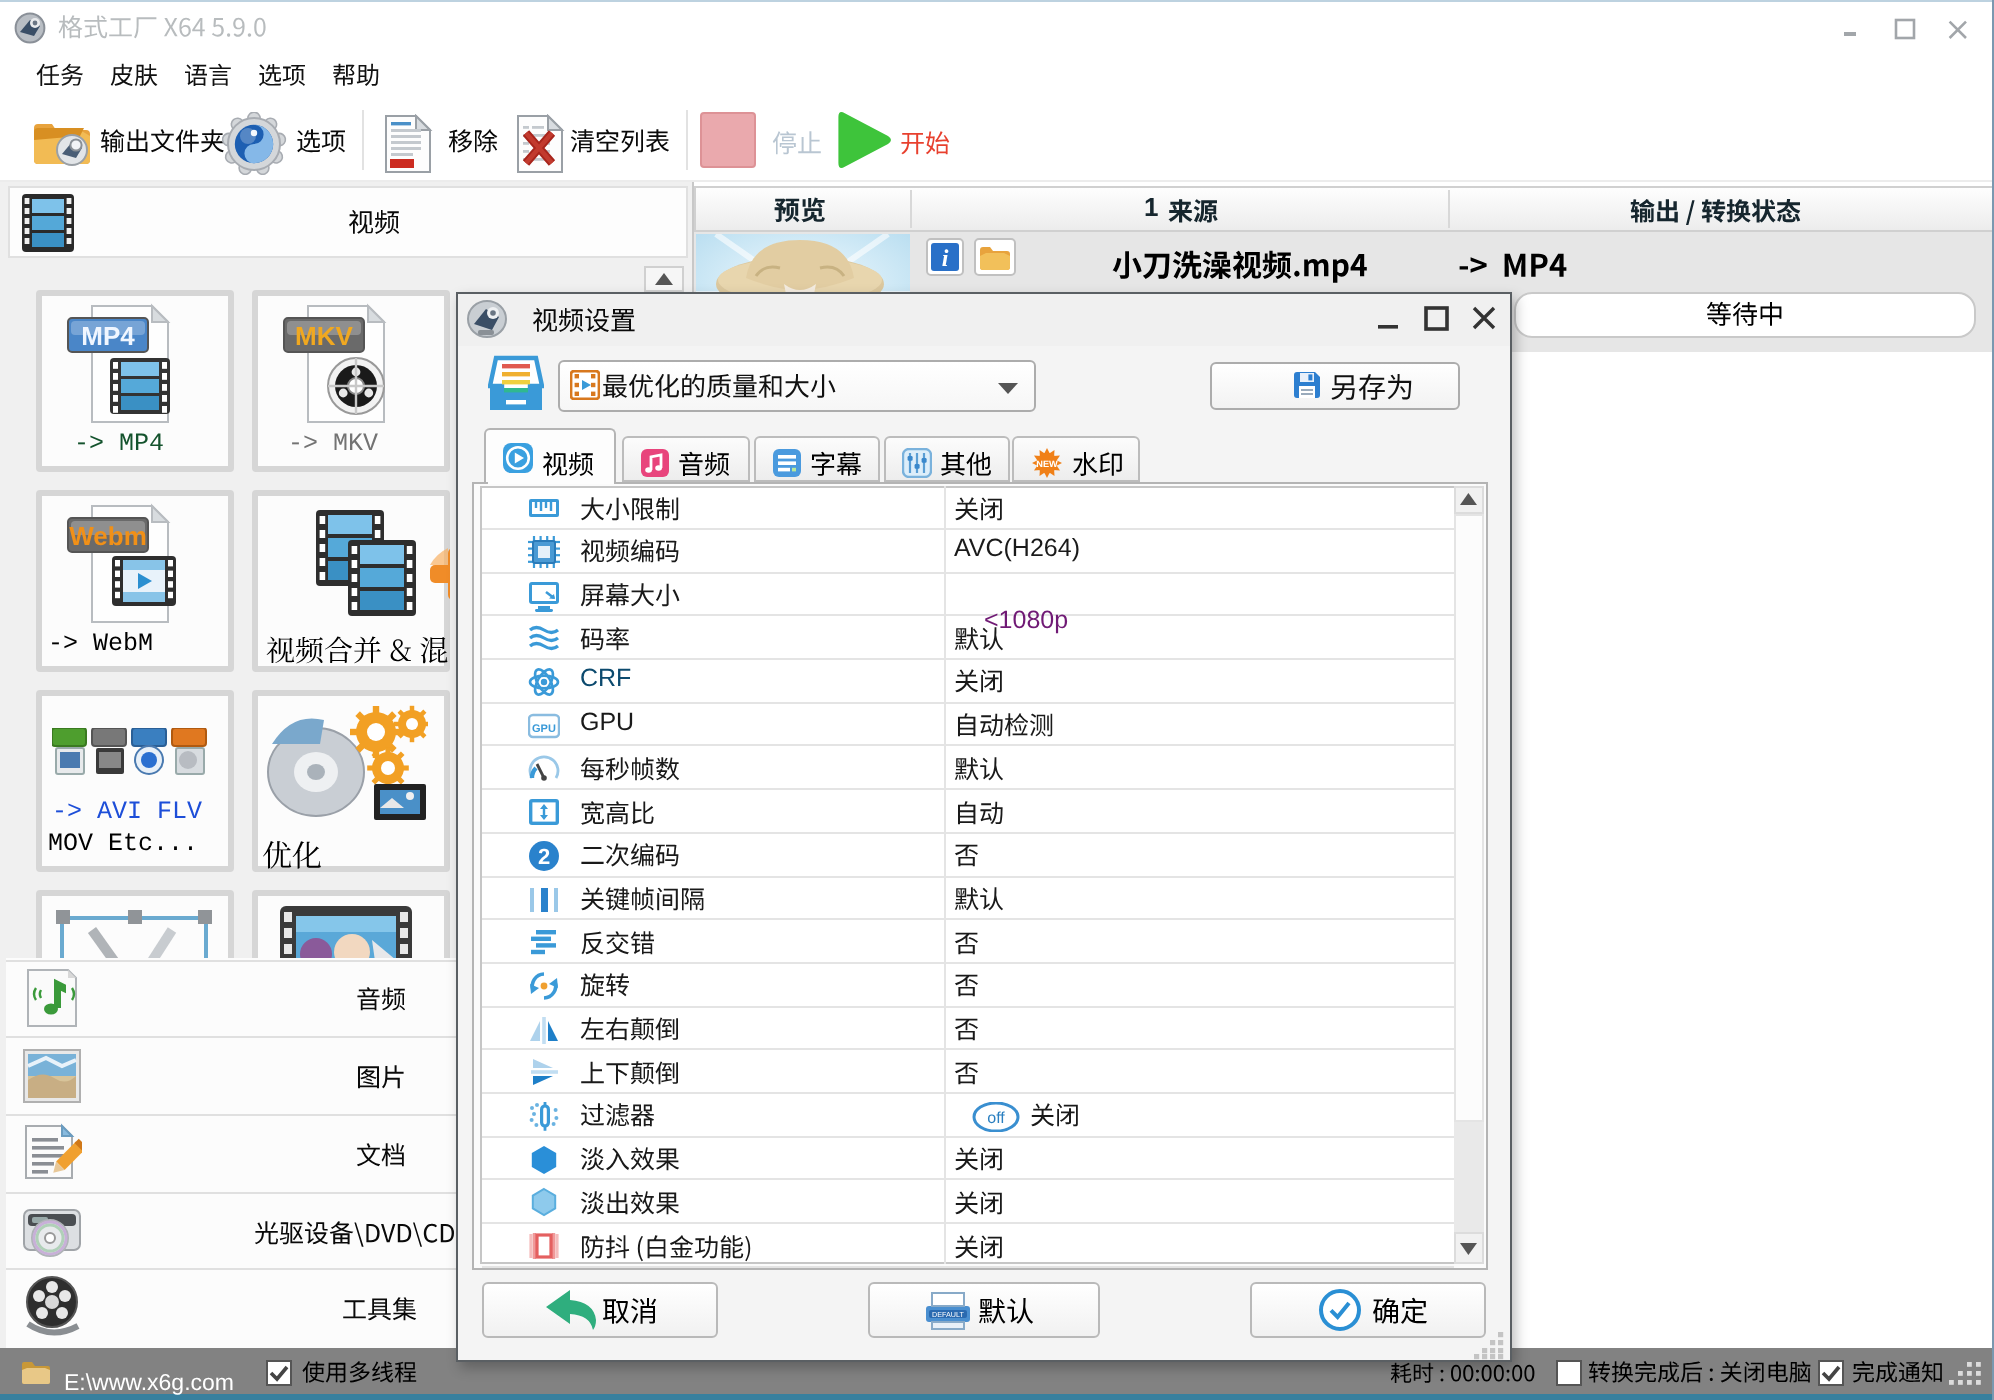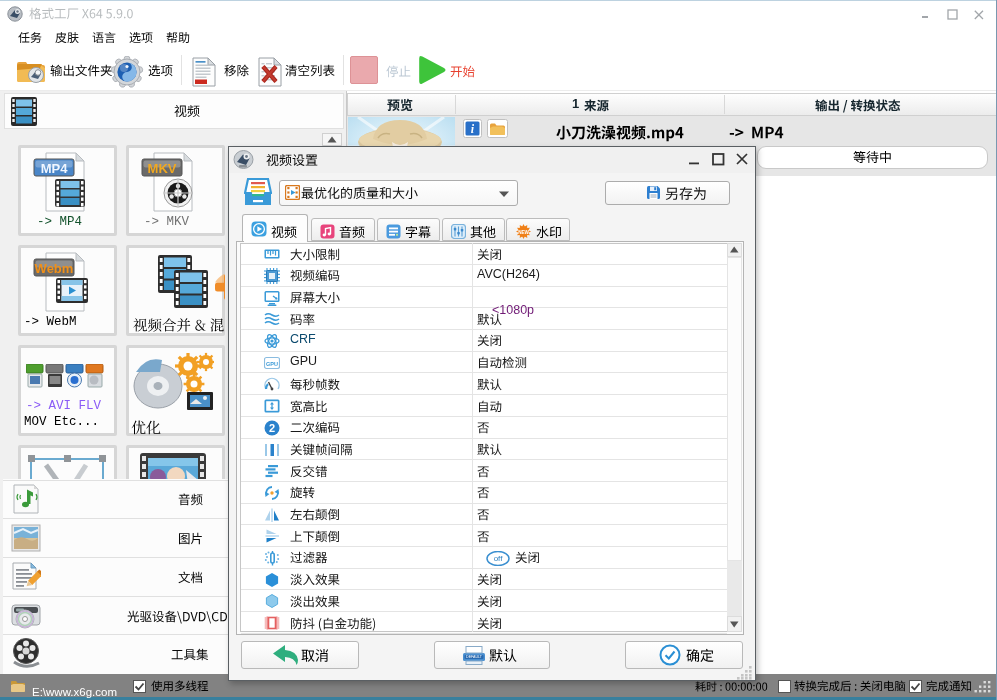--- a/index.html
+++ b/index.html
@@ -351,21 +351,21 @@
         <rect x="0" y="0" width="17" height="9" rx="1.5" fill="#3a7fc0" stroke="#2a5f96"></rect>
         <circle cx="8.5" cy="16" r="7" fill="#e8f0f8" stroke="#4a7ab0"></circle>
         <circle cx="8.5" cy="16" r="4" fill="#2a6fd0"></circle>
       </g>
 <g transform="translate(60,0)">
         <rect x="0" y="0" width="17" height="9" rx="1.5" fill="#e07820" stroke="#b05a10"></rect>
         <rect x="2" y="10" width="14" height="13" rx="1" fill="#d8dce0" stroke="#9aa"></rect>
         <circle cx="8" cy="16" r="4.5" fill="#b8bcc2"></circle>
       </g>
     </svg>
-<div class="ht" style="left:26.0px;top:399.2px;font:12.5px 'Liberation Mono', sans-serif;color:#8b5cf6;white-space:pre;">-&gt; AVI FLV</div>
+<div class="ht" style="left:26.0px;top:399.2px;font:12.5px 'Liberation Mono', sans-serif;color:#1d4ed8;white-space:pre;">-&gt; AVI FLV</div>
 <div class="ht" style="left:24.0px;top:415.2px;font:12.5px 'Liberation Mono', sans-serif;color:#000;white-space:pre;">MOV Etc...</div>
 <svg class="t" style="left:132px;top:352px" width="82" height="62" viewBox="0 0 82 62">
       <ellipse cx="26" cy="34" rx="24" ry="22" fill="#c9ced4" stroke="#9aa0a8"></ellipse>
       <ellipse cx="26" cy="34" rx="11" ry="10" fill="#eef0f2"></ellipse>
       <ellipse cx="26" cy="34" rx="4.5" ry="4" fill="#aab2ba"></ellipse>
 <path d="M4 20 Q14 4 30 8 L28 20 Z" fill="#7aa8cc"></path>
 <circle cx="56" cy="14" r="10" fill="#f2a024"></circle>
       <rect x="54.4" y="1.0" width="3.2" height="4.5" fill="#f2a024" transform="rotate(0 56 14)"></rect>
       <rect x="54.4" y="1.0" width="3.2" height="4.5" fill="#f2a024" transform="rotate(45 56 14)"></rect>
       <rect x="54.4" y="1.0" width="3.2" height="4.5" fill="#f2a024" transform="rotate(90 56 14)"></rect>

